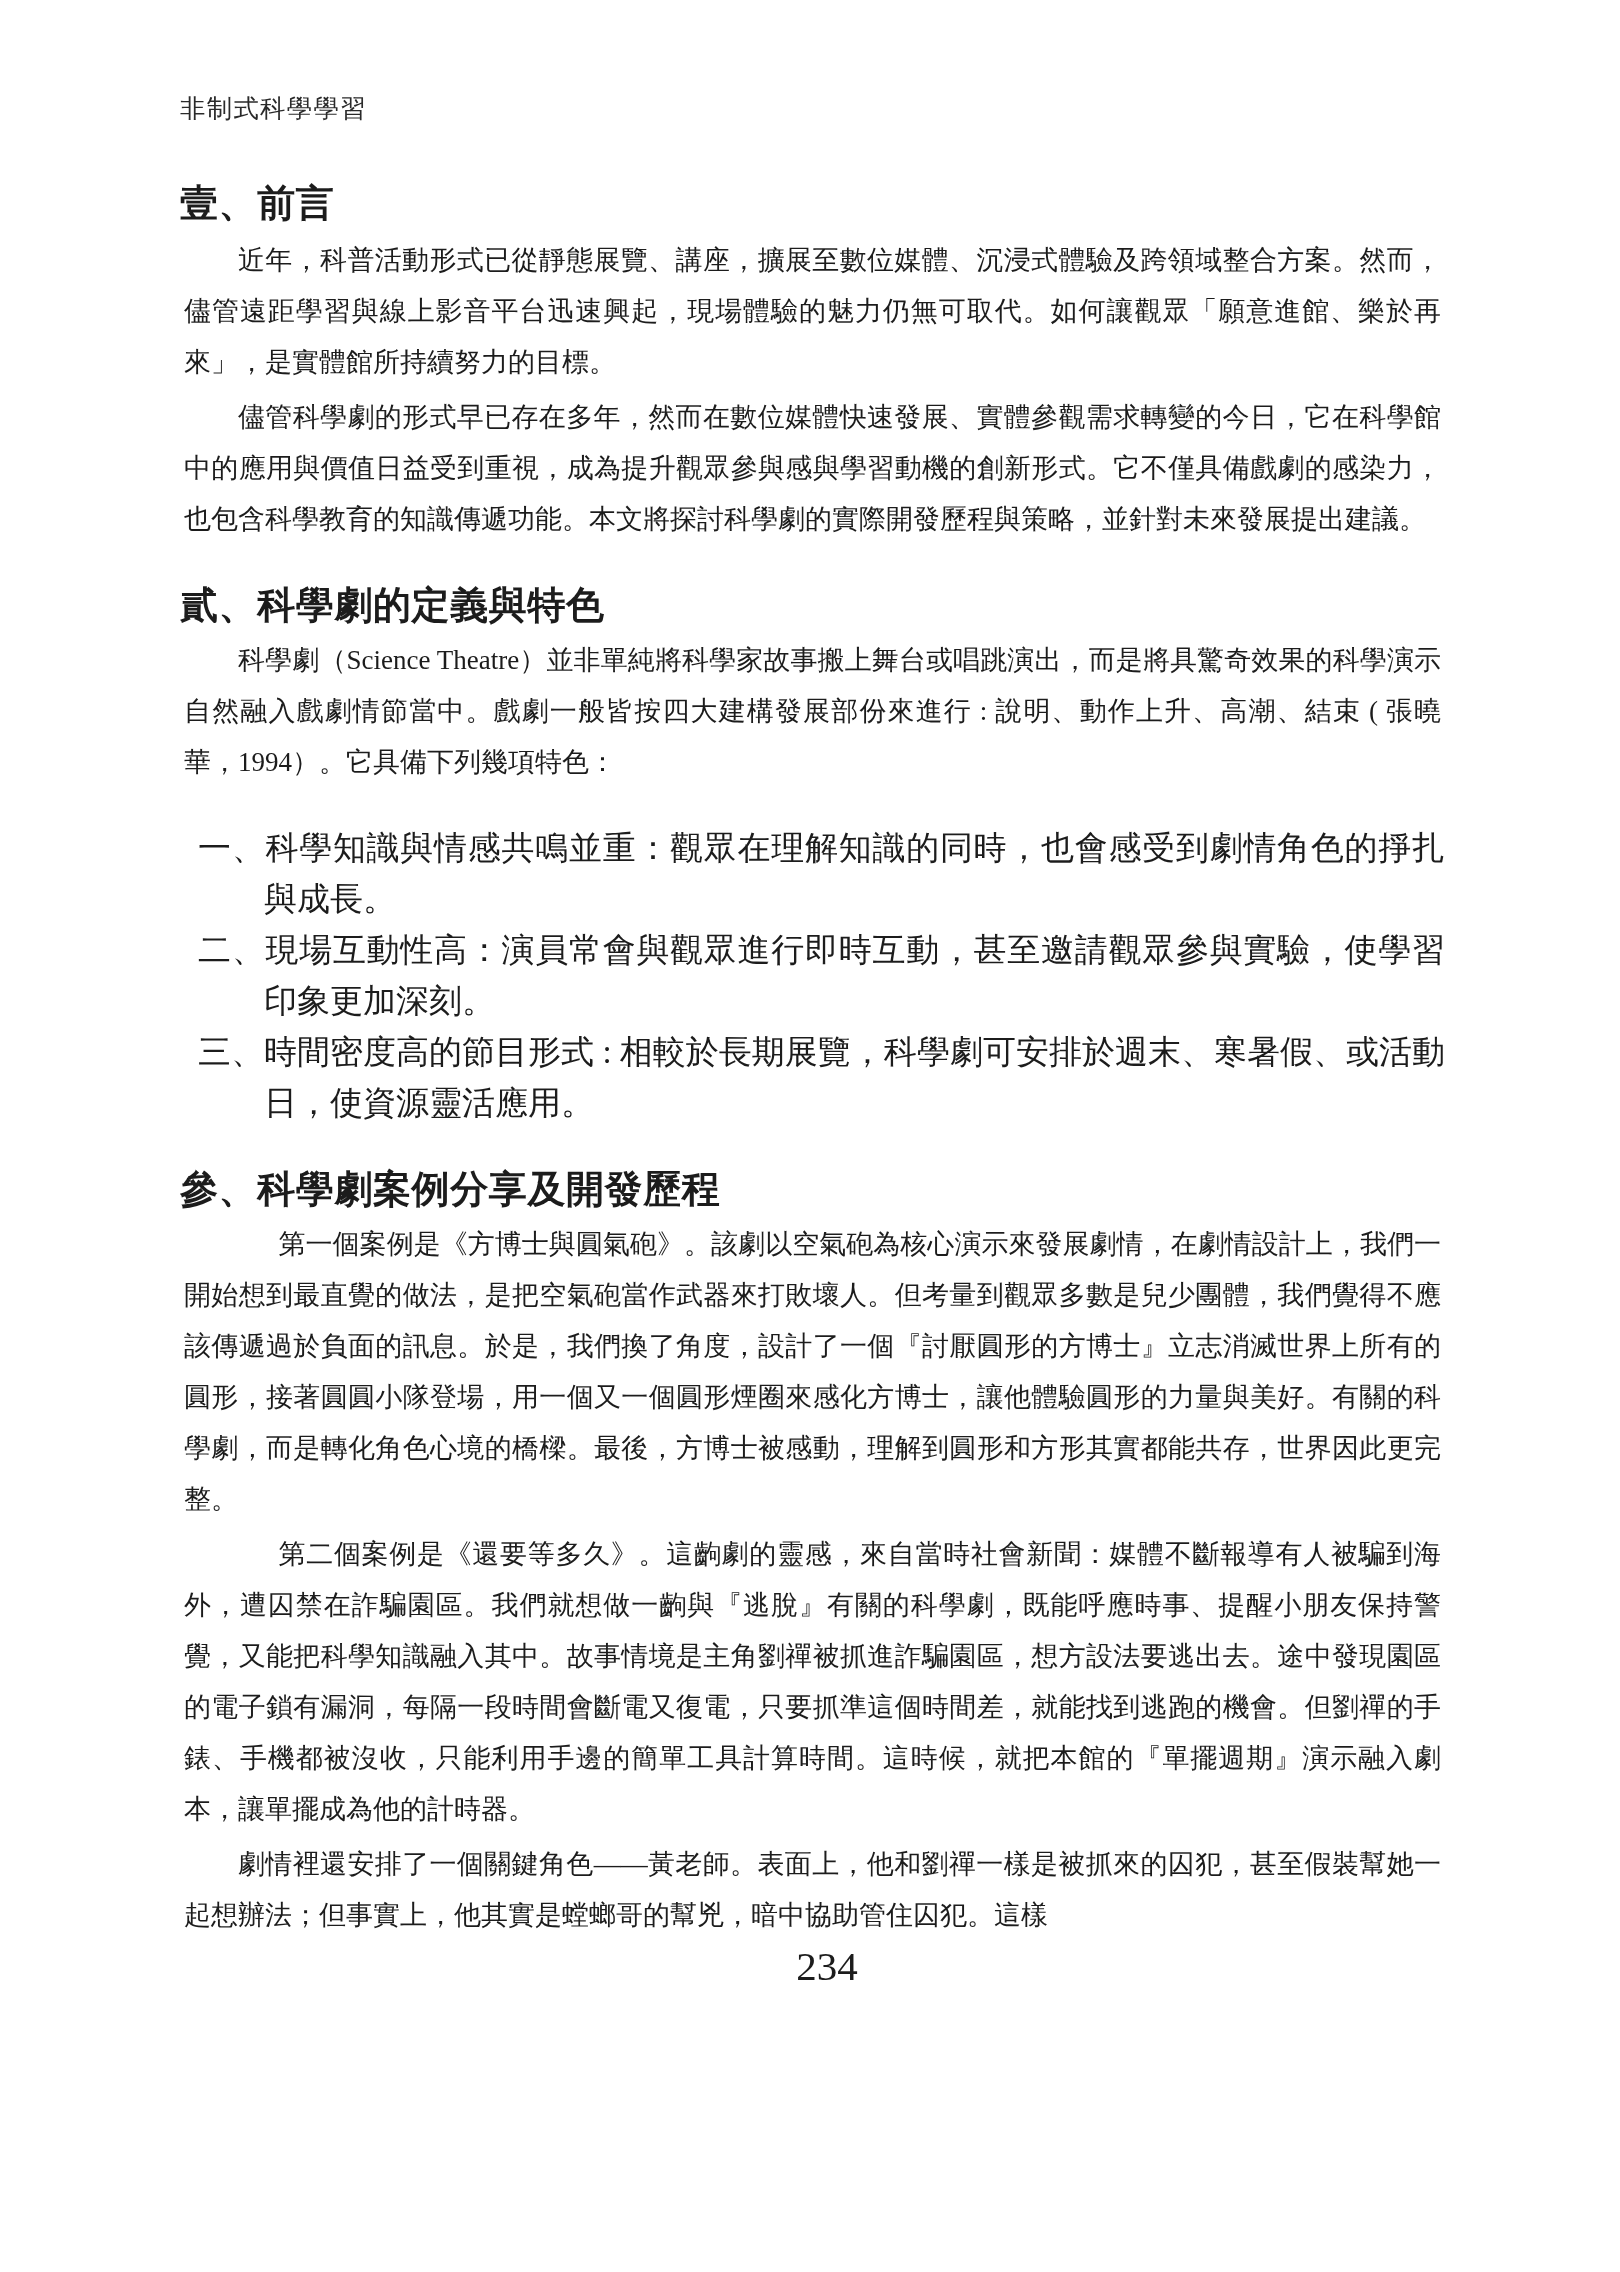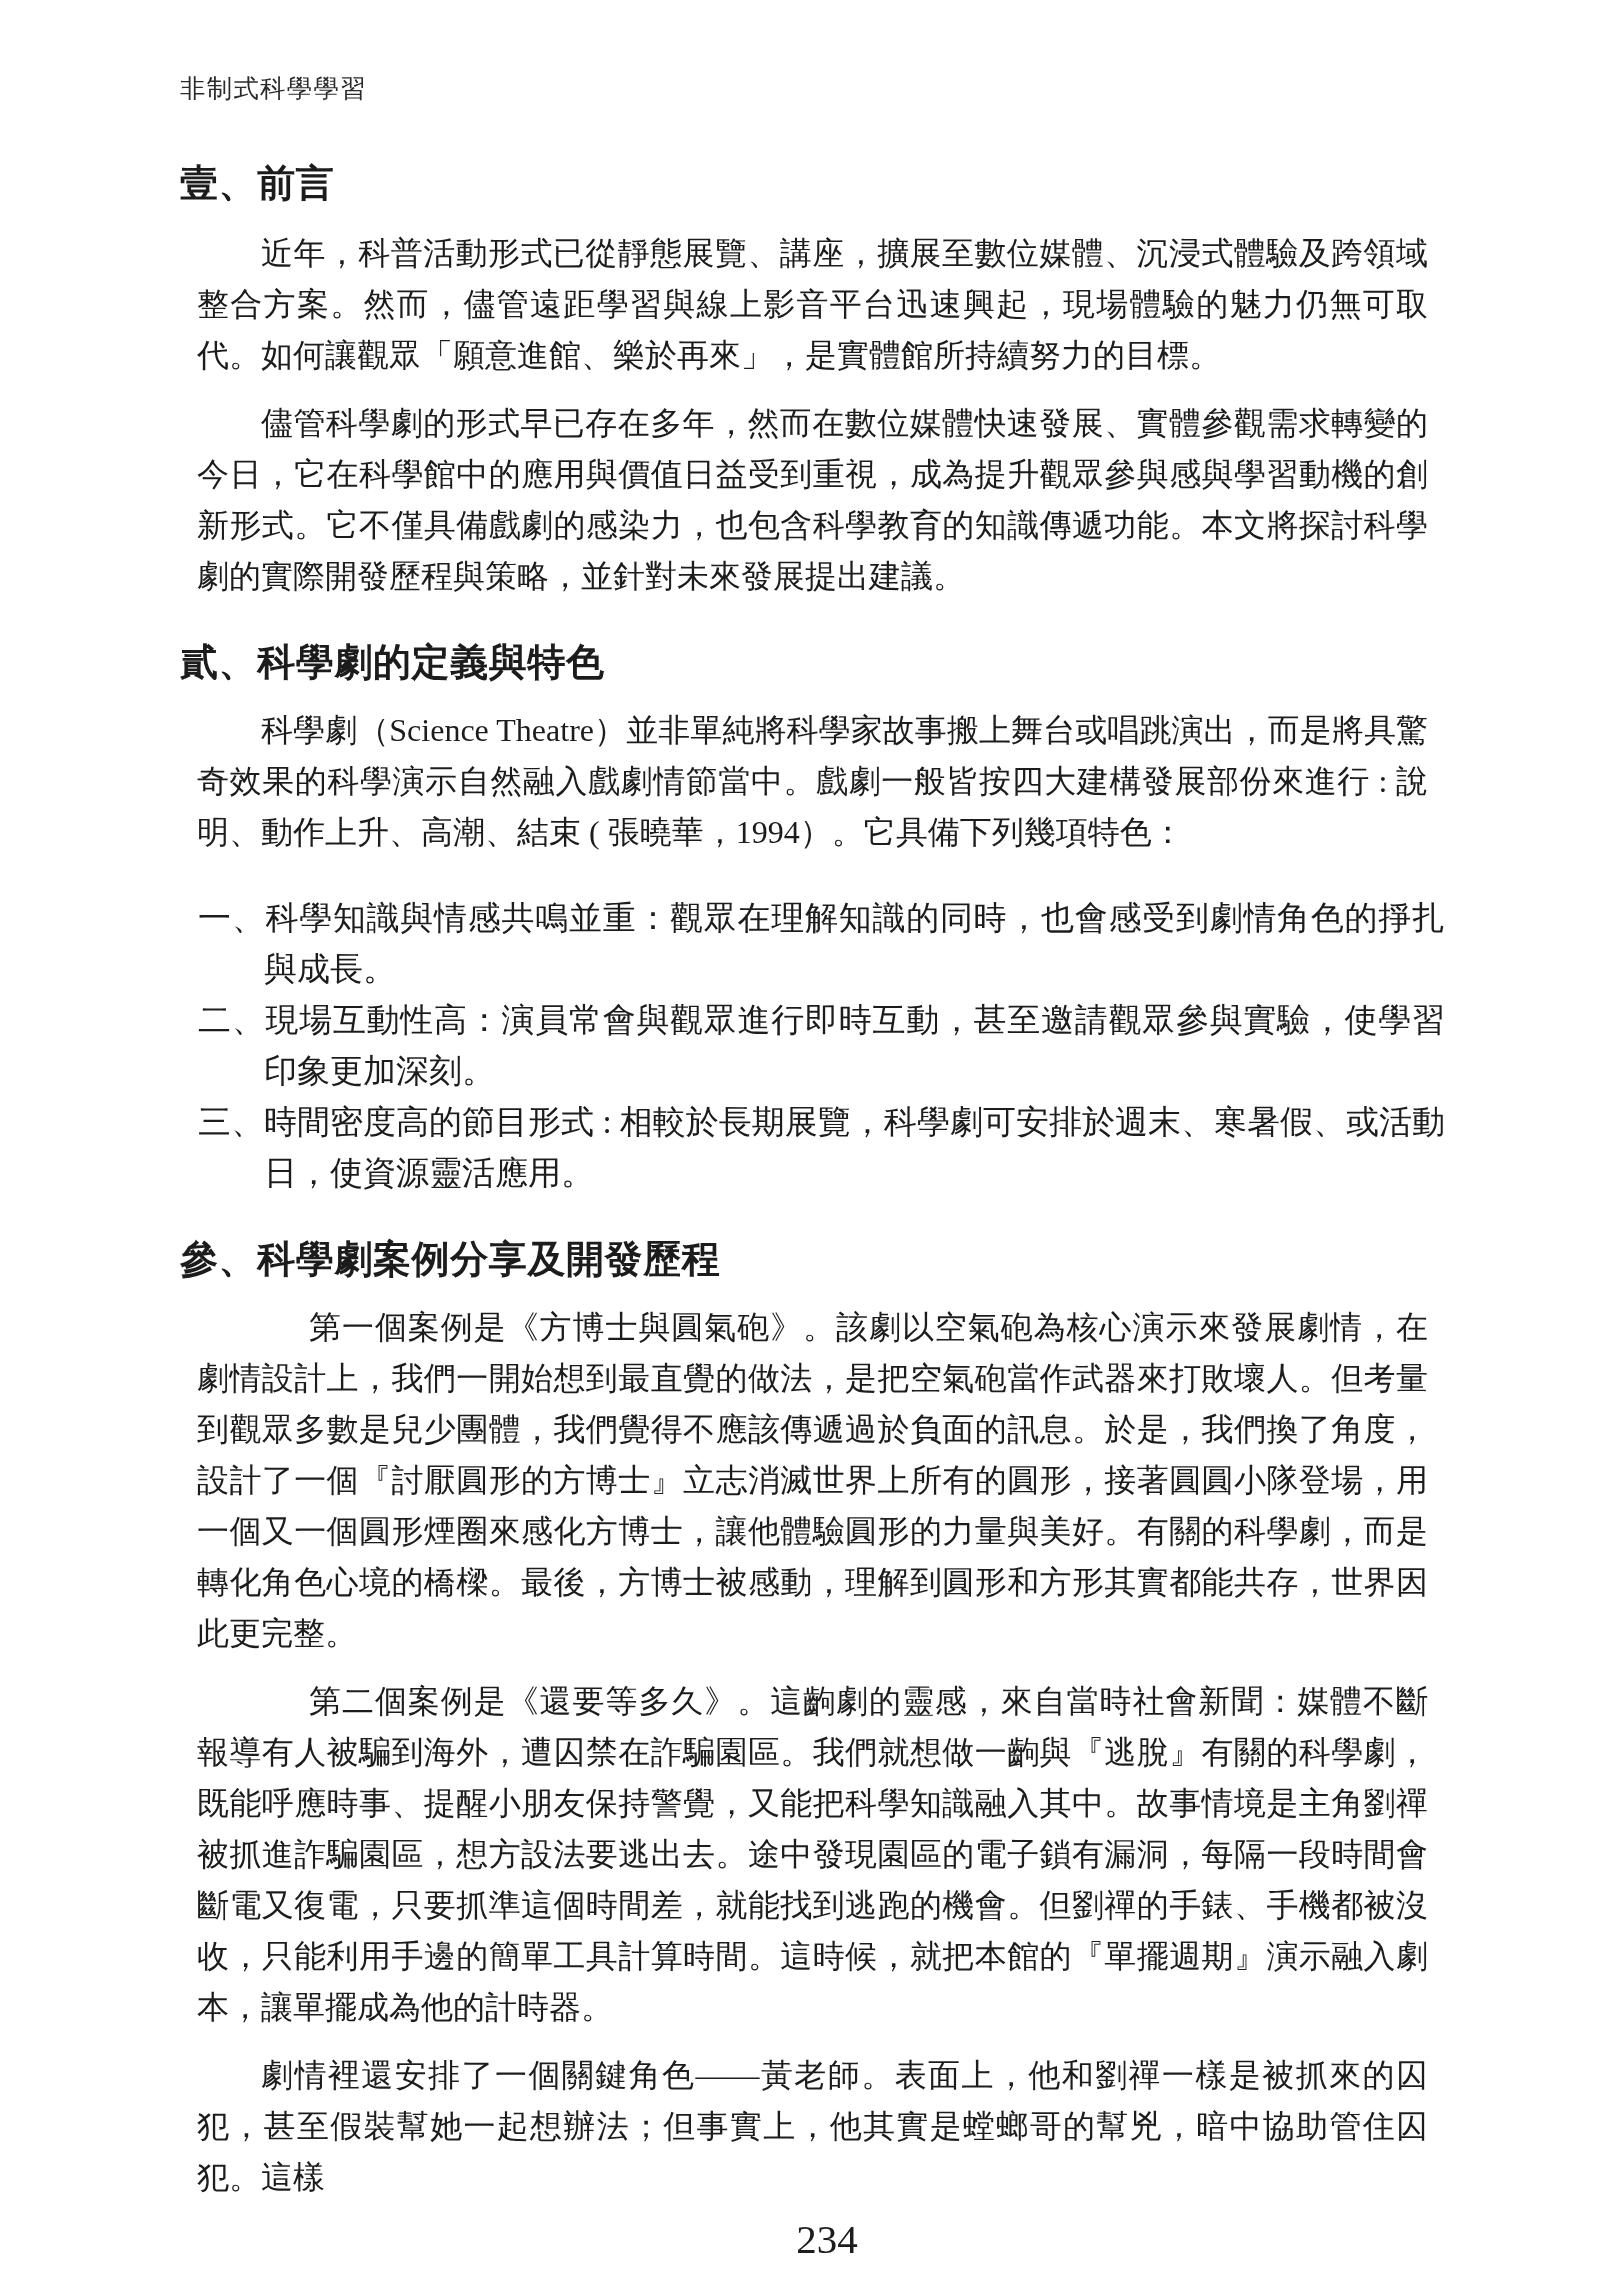--- a/index.html
+++ b/index.html
@@ -8,43 +8,43 @@
     background: #ffffff;
   }
   .page {
     position: relative;
     width: 1592px;
     height: 2273px;
     background: #ffffff;
     color: #1c1c1c;
     font-family: "Liberation Serif", "DejaVu Serif", serif;
     box-sizing: border-box;
-    padding: 72px 147px 0 180px;
+    padding: 92px 147px 0 180px;
     overflow: hidden;
   }
   .running-header {
     font-size: 25.4px;
     line-height: 32px;
     letter-spacing: 1.3px;
     color: #2a2a2a;
   }
   .section-heading {
     font-size: 38px;
     line-height: 51px;
     font-weight: bold;
     letter-spacing: 0.6px;
   }
   .h1-first { margin-top: 56px; font-family: Liberation Mono, monospace; }
   .h-later  { margin-top: 35px; }
   .para {
-    font-size: 32px;
+    font-size: 27px;
     line-height: 51px;
     text-align: justify;
     text-justify: inter-character;
-    margin: 17px;
+    margin: 4px;
   }
   .indent-2  { text-indent: 2em; }
   .indent-35 { text-indent: 3.5em; }
   .feature-list { margin-top: 35px; }
   .list-item {
     font-size: 33px;
     line-height: 51px;
     text-align: justify;
     text-justify: inter-character;
     margin-left: 18px;

